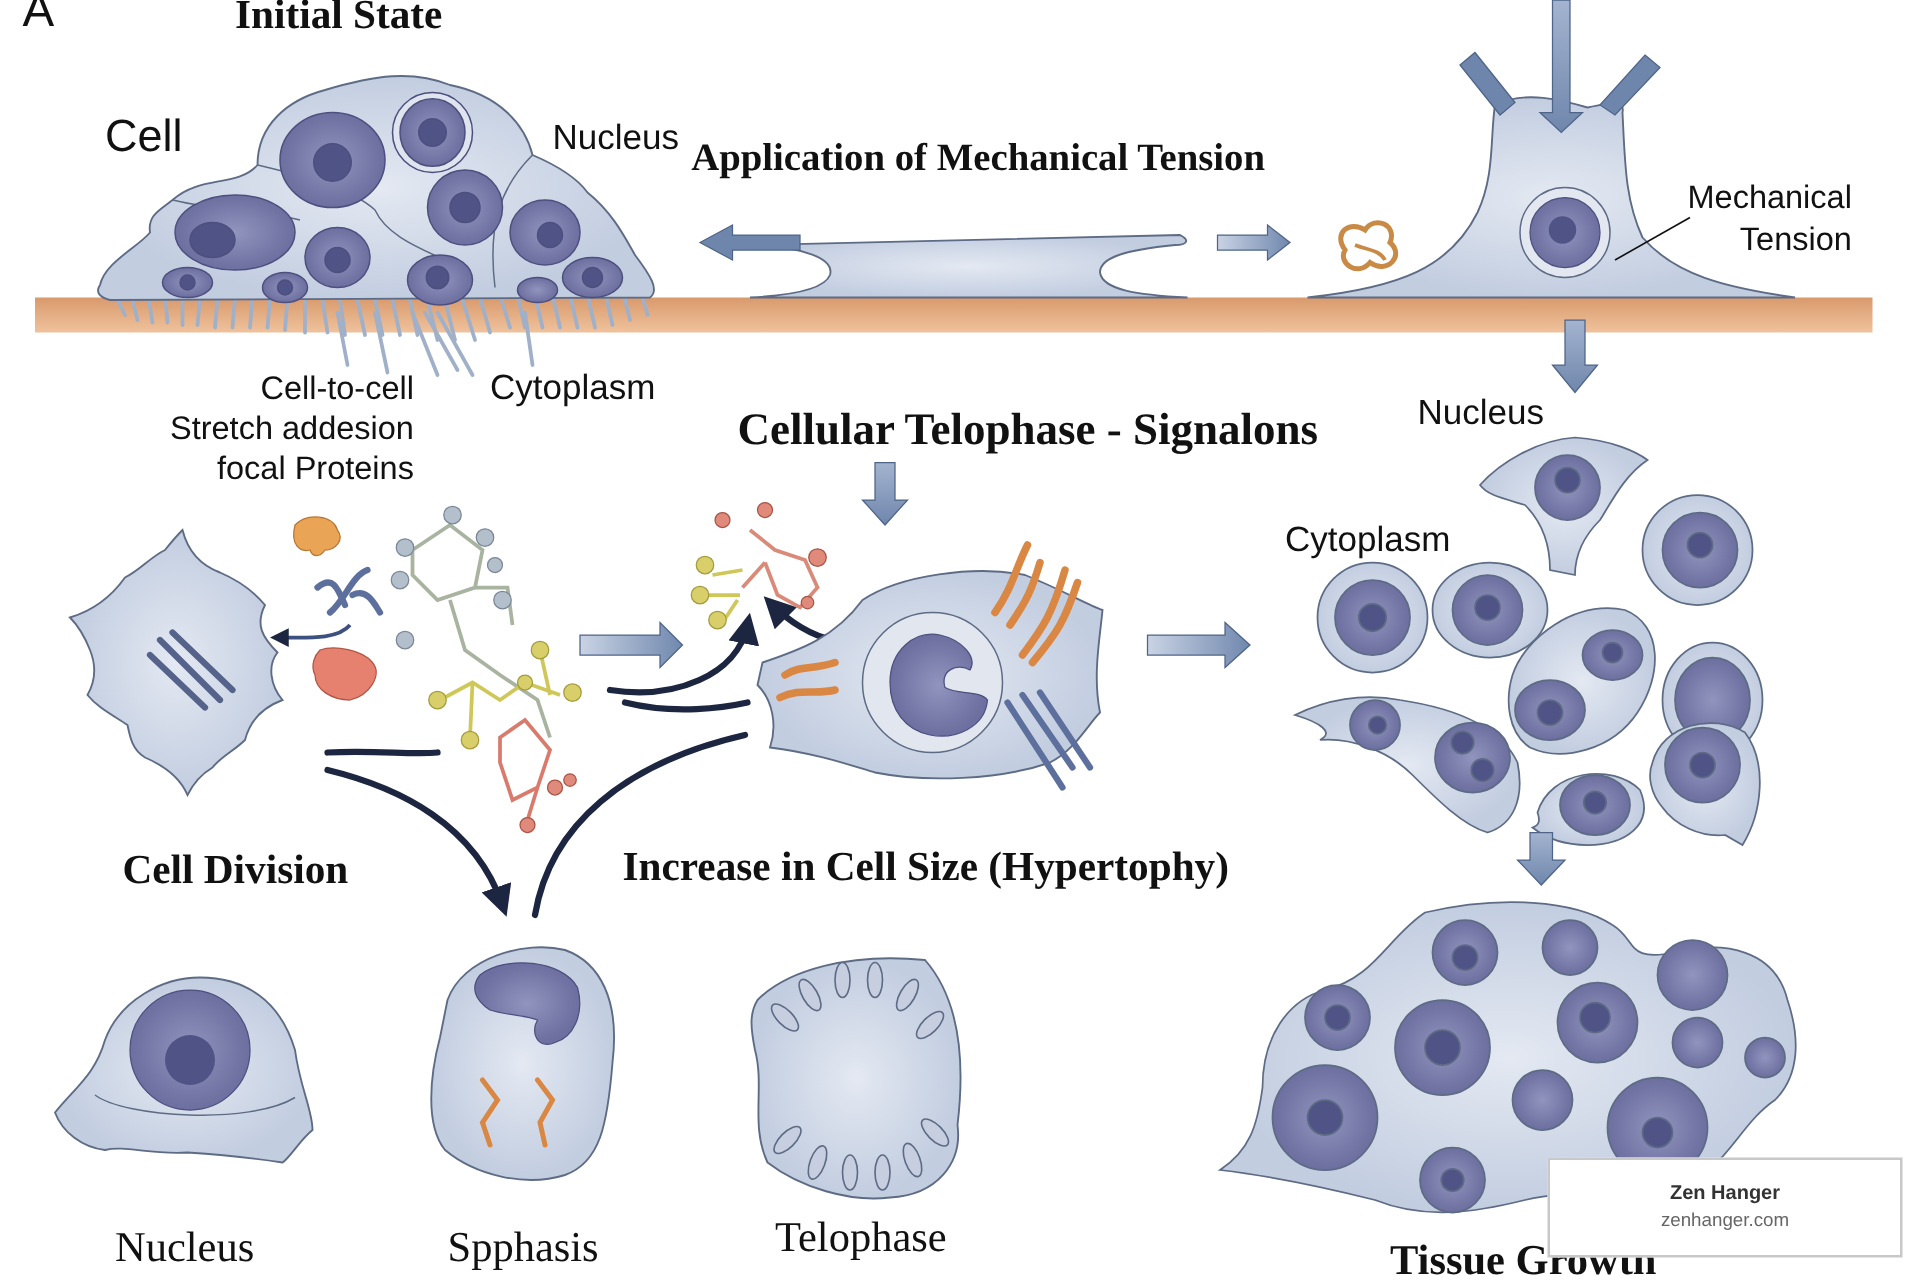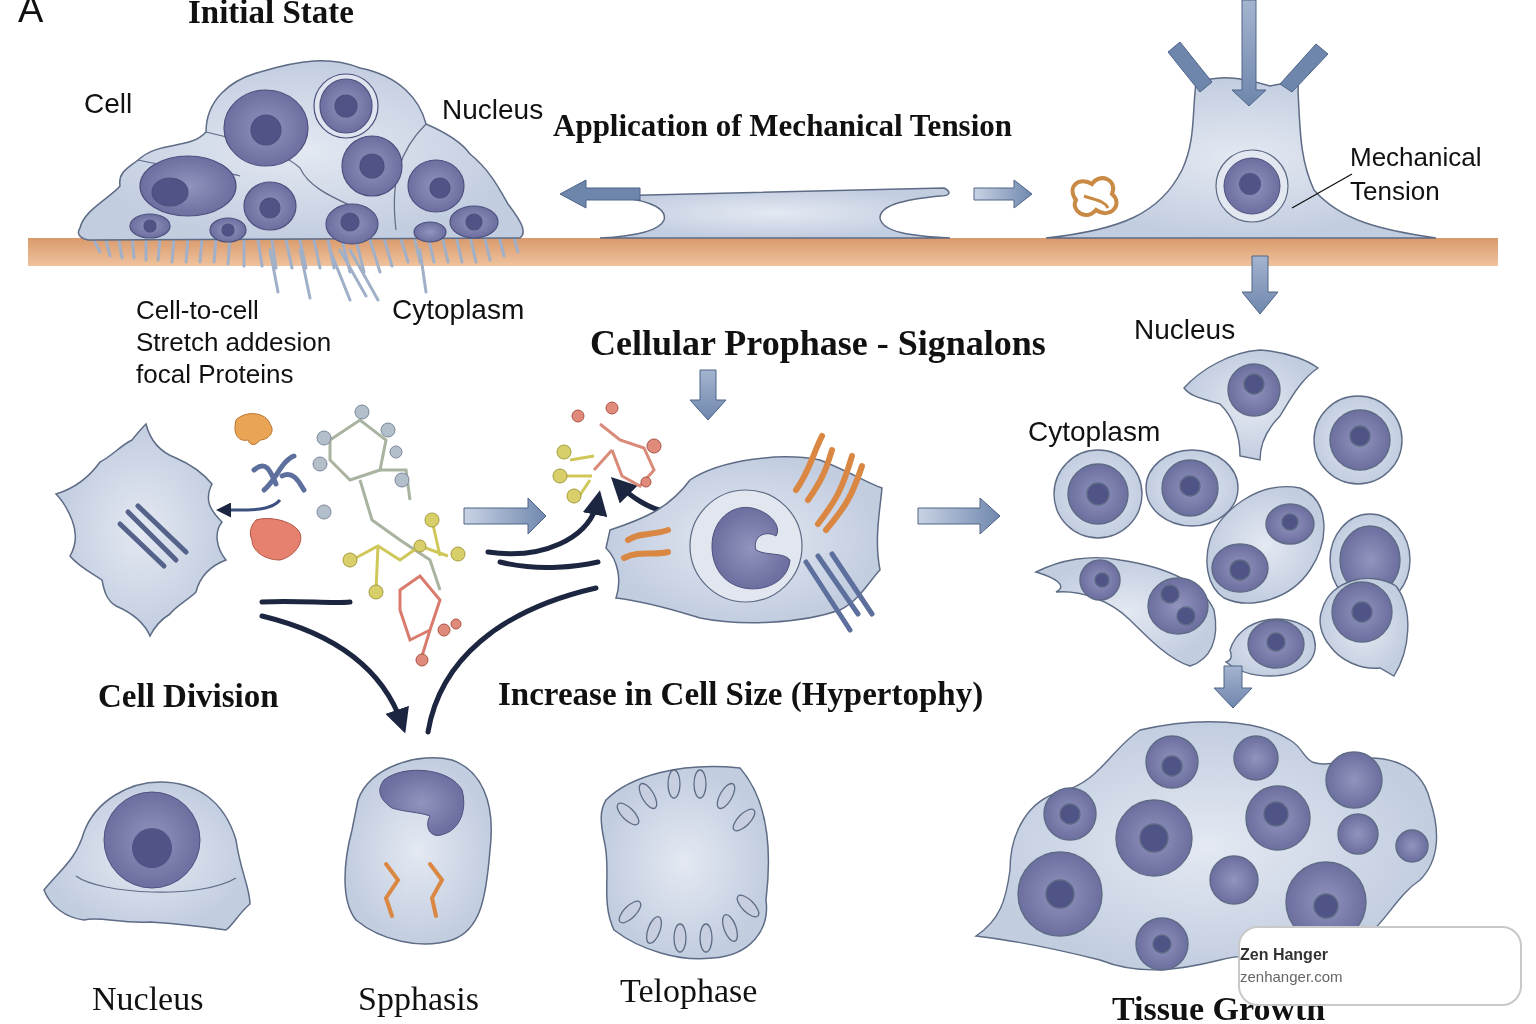--- a/index.html
+++ b/index.html
@@ -2,25 +2,25 @@
 <html><head>
 <meta charset="utf-8">
 <style>
   html, body { margin: 0; padding: 0; background: #ffffff; }
   body { width: 1536px; height: 1024px; position: relative; overflow: hidden; }
   #stage { position: absolute; left: 0; top: 0; width: 1536px; height: 1024px; }
   .lbl { position: absolute; white-space: nowrap; color: #111; }
   .serif-b { font-family: "Liberation Serif", "DejaVu Serif", serif; font-weight: bold; }
   .serif { font-family: "Liberation Serif", "DejaVu Serif", serif; }
   .sans { font-family: "Liberation Sans", "DejaVu Sans", sans-serif; }
-  .multiline { white-space: pre; text-align: left; line-height: 32px; }
+  .multiline { white-space: pre; text-align: right; line-height: 32px; }
   .watermark {
     position: absolute; left: 1238px; top: 926px; width: 284px; height: 80px;
-    background: #fff; border: 2px solid #c8c8c8; border-radius: 20px;
-    box-sizing: border-box; 
+    background: #fff; border: 2px solid #c8c8c8; border-radius: 0;
+    box-sizing: border-box; text-align: center;
     font-family: "Liberation Sans", "DejaVu Sans", sans-serif;
   }
   .watermark .wm-title { margin-top: 18px; font-size: 16px; font-weight: bold; color: #333; }
   .watermark .wm-url { margin-top: 4px; font-size: 15px; color: #666; }
 </style>
 </head>
 <body>
 
 <div id="stage">
 <svg width="1536" height="1024" viewBox="0 0 1536 1024" xmlns="http://www.w3.org/2000/svg">
@@ -342,32 +342,32 @@
     <circle cx="1326" cy="902" r="40" fill="url(#gNuc)"></circle>
         <circle cx="1326" cy="906" r="12" fill="#4f5386"></circle>
     <circle cx="1162" cy="944" r="26" fill="url(#gNuc)"></circle>
         <circle cx="1162" cy="944" r="9" fill="#4f5386"></circle>
   </g>
 </svg>
 
 
 <div class="lbl sans" style="left:18px; top:-12px; font-size:38px;">A</div>
 <div class="lbl serif-b" style="left:188px; top:-6px; font-size:33px;">Initial State</div>
-<div class="lbl sans" style="left:84px; top:88px; font-size:28px;">Cell</div>
+<div class="lbl sans" style="left:84px; top:88px; font-size:36px;">Cell</div>
 <div class="lbl sans" style="left:442px; top:94px; font-size:28px;">Nucleus</div>
 <div class="lbl sans multiline" style="left:136px; top:294px; font-size:26px;">Cell-to-cell
 Stretch addesion
 focal Proteins</div>
 <div class="lbl sans" style="left:392px; top:294px; font-size:28px;">Cytoplasm</div>
 
 <div class="lbl serif-b" style="left:553px; top:108px; font-size:31px;">Application of Mechanical Tension</div>
 <div class="lbl sans multiline" style="left:1350px; top:140px; font-size:26px; line-height:34px;">Mechanical
 Tension</div>
 
-<div class="lbl serif-b" style="left:590px; top:322px; font-size:36px;">Cellular Prophase - Signalons</div>
+<div class="lbl serif-b" style="left:590px; top:322px; font-size:36px;">Cellular Telophase - Signalons</div>
 <div class="lbl sans" style="left:1134px; top:314px; font-size:28px;">Nucleus</div>
 <div class="lbl sans" style="left:1028px; top:416px; font-size:28px;">Cytoplasm</div>
 
 <div class="lbl serif-b" style="left:98px; top:678px; font-size:33px;">Cell Division</div>
 <div class="lbl serif-b" style="left:498px; top:676px; font-size:33px;text-align:center;">Increase in Cell Size (Hypertophy)</div>
 
 <div class="lbl serif" style="left:92px; top:980px; font-size:34px;">Nucleus</div>
 <div class="lbl serif" style="left:358px; top:980px; font-size:34px;">Spphasis</div>
 <div class="lbl serif" style="left:620px; top:972px; font-size:34px;">Telophase</div>
 

